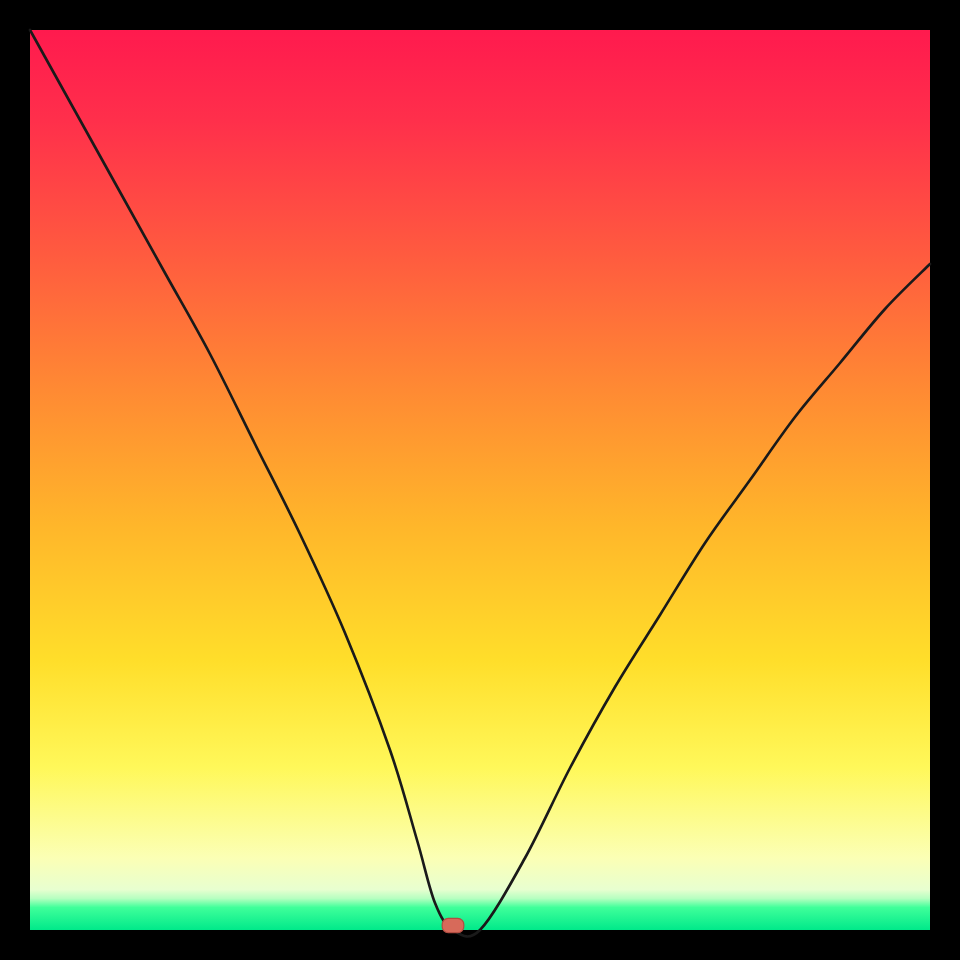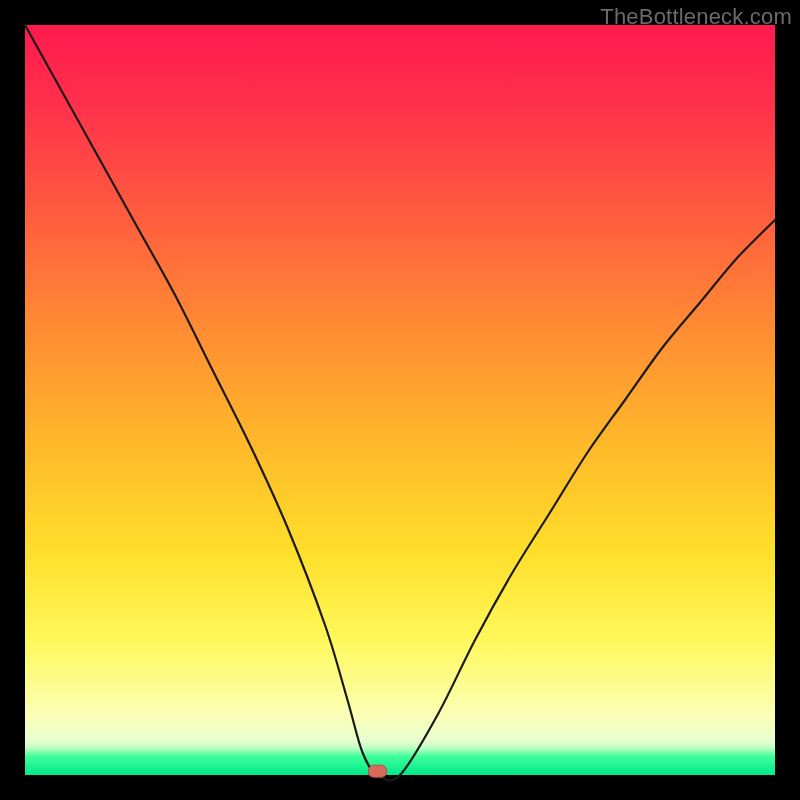--- a/index.html
+++ b/index.html
@@ -67,21 +67,20 @@
   .marker {
     fill: #d76a5a;
     stroke: #b24d42;
     stroke-width: 1;
   }
 </style>
 </head>
 <body>
 
 <div class="outer">
-  <div class="watermark">TheBottleneck.com</div>
 
   <div class="plot">
     <svg class="curves" viewBox="0 0 750 750" preserveAspectRatio="none">
       <path id="curve-path" class="curve" d="M 0.00 0.00 C 6.25 11.25, 25.00 45.00, 37.50 67.50 C 50.00 90.00, 62.50 112.50, 75.00 135.00 C 87.50 157.50, 100.00 180.00, 112.50 202.50 C 125.00 225.00, 137.50 246.25, 150.00 270.00 C 162.50 293.75, 175.00 320.00, 187.50 345.00 C 200.00 370.00, 212.50 393.75, 225.00 420.00 C 237.50 446.25, 250.00 472.50, 262.50 502.50 C 275.00 532.50, 290.00 571.25, 300.00 600.00 C 310.00 628.75, 316.25 653.75, 322.50 675.00 C 328.75 696.25, 332.50 715.00, 337.50 727.50 C 342.50 740.00, 346.25 746.25, 352.50 750.00 C 358.75 753.75, 365.00 760.00, 375.00 750.00 C 385.00 740.00, 400.00 712.50, 412.50 690.00 C 425.00 667.50, 437.50 638.75, 450.00 615.00 C 462.50 591.25, 475.00 568.75, 487.50 547.50 C 500.00 526.25, 512.50 507.50, 525.00 487.50 C 537.50 467.50, 550.00 446.25, 562.50 427.50 C 575.00 408.75, 587.50 392.50, 600.00 375.00 C 612.50 357.50, 625.00 338.75, 637.50 322.50 C 650.00 306.25, 662.50 292.50, 675.00 277.50 C 687.50 262.50, 700.00 246.25, 712.50 232.50 C 725.00 218.75, 743.75 201.25, 750.00 195.00"></path>
       <rect id="marker-rect" class="marker" rx="5" ry="5" x="343.50" y="740.25" width="18" height="12"></rect>
     </svg>
   </div>
 </div>
 
 </body></html>

